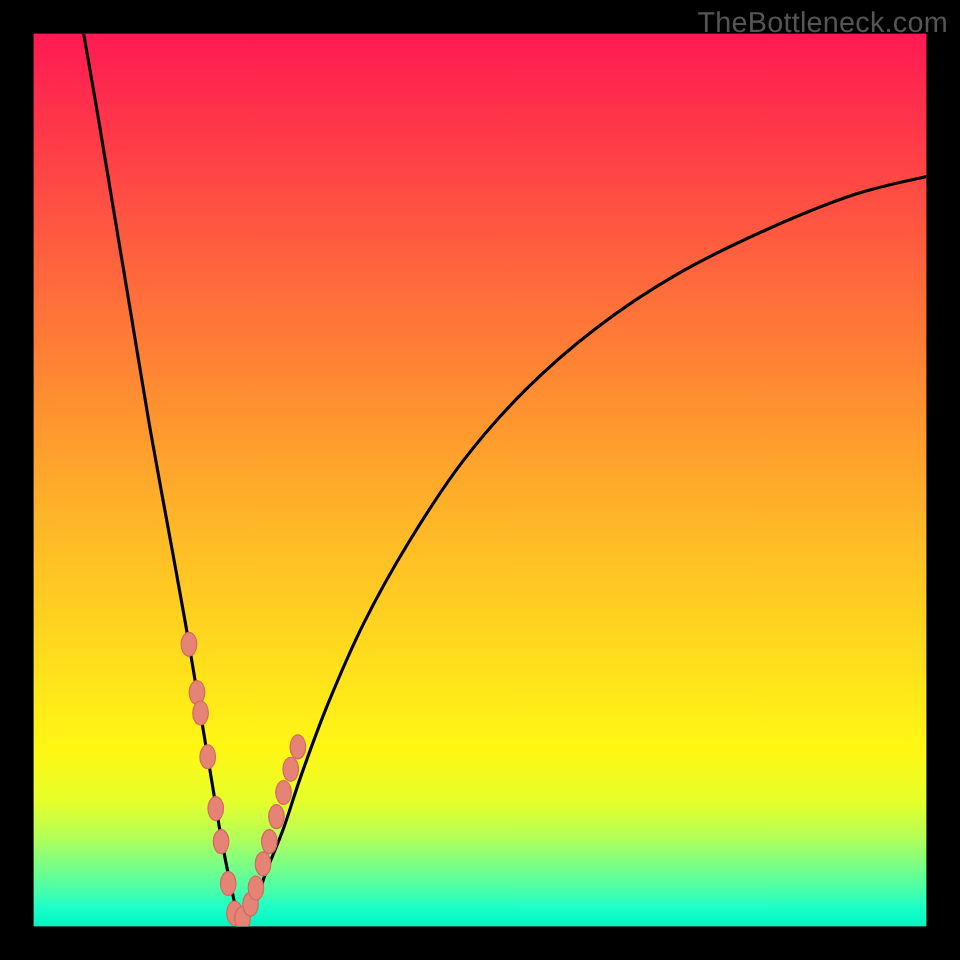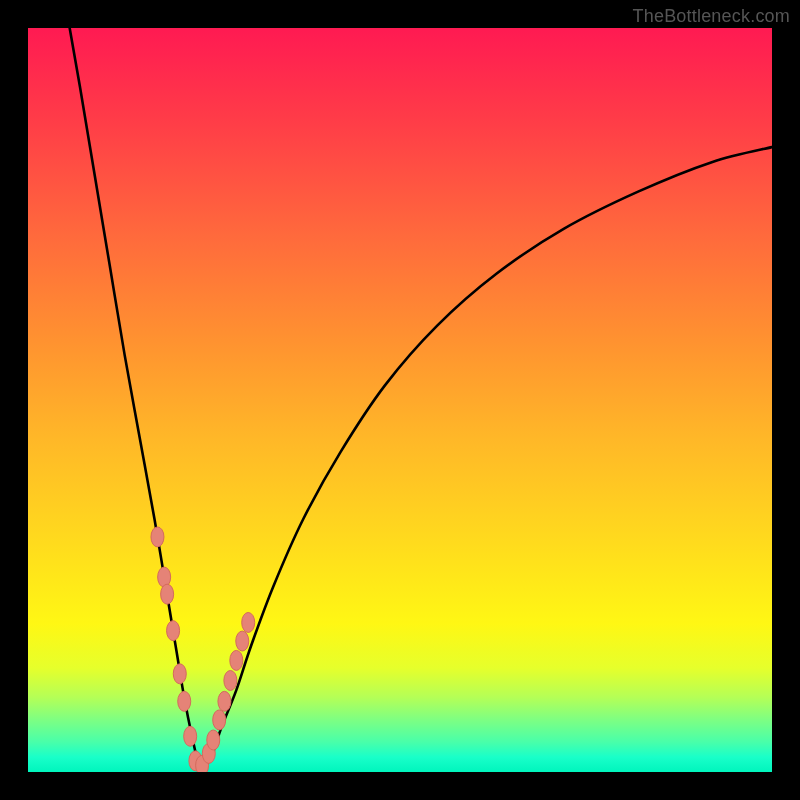--- a/index.html
+++ b/index.html
@@ -32,21 +32,21 @@
       #48ffaa 96%,
       #19ffc9 98%,
       #00f5bd 100%
     );
   }
   .watermark {
     position: absolute;
     top: 6px;
     right: 10px;
     color: #555;
-    font-size: 18px;
+    font-size: 24px;
     font-weight: 500;
     letter-spacing: 0.2px;
     user-select: none;
   }
   svg.plot {
     position: absolute;
     left: 0;
     top: 0;
     width: 744px;
     height: 744px;

